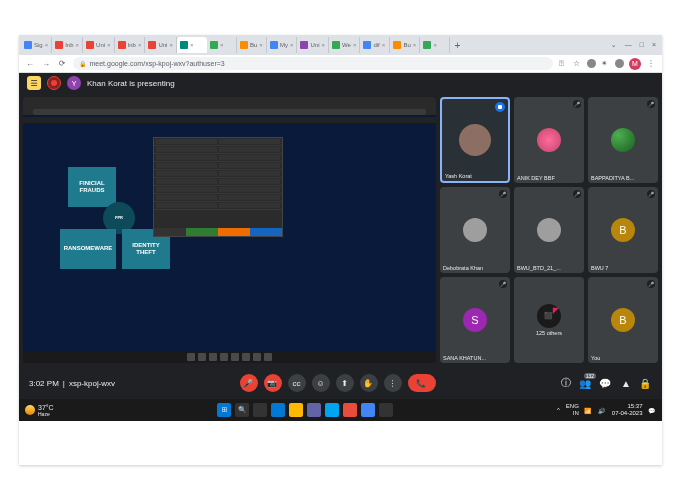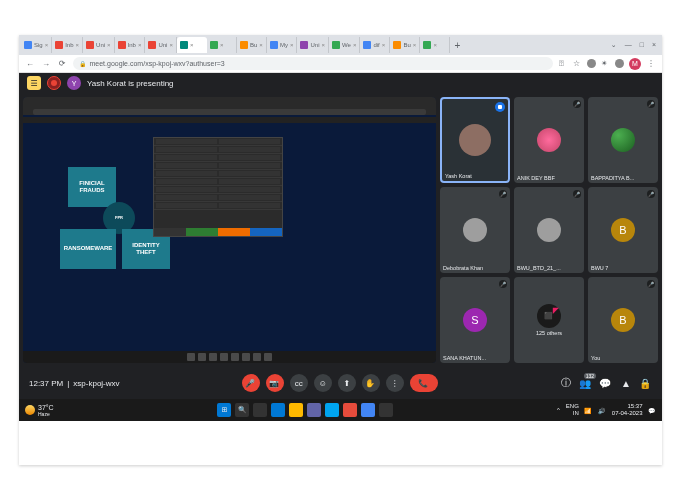--- a/index.html
+++ b/index.html
@@ -186,21 +186,21 @@
     </div>
   </div>
 
   <div class="meet-area">
     <div class="present-banner">
       <div class="banner-btn yellow">☰</div>
       <div class="banner-btn red">
           <div class="banner-btn red-dot"></div>
         </div>
       <div class="presenter-avatar">Y</div>
-      <span>Yash Korat is presenting</span>
+      <span>Khan Korat is presenting</span>
     </div>
 
     <div class="meet-grid">
       <div class="main-share">
         <div class="share-browser"></div>
         <div class="share-tabs"></div>
         <div class="share-url"></div>
         <div class="share-bookmarks"></div>
         <div class="diagram">
           <div class="diag-box" style="width:48px;height:40px;top:0;left:0">FINICIAL<br>FRAUDS</div>
@@ -307,21 +307,21 @@
         <div class="tile">
           <div class="tile-mute">🎤</div>
           <div class="tile-avatar av-b">B</div>
           <div class="tile-name">You</div>
         </div>
       </div>
     </div>
 
     <div class="controls-bar">
       <div class="time-code">
-        <span>12:37 PM</span>
+        <span>3:02 PM</span>
         <span>|</span>
         <span>xsp-kpoj-wxv</span>
       </div>
       <div class="ctrl-center">
         <div class="ctrl-btn danger">🎤</div>
         <div class="ctrl-btn danger">📷</div>
         <div class="ctrl-btn">cc</div>
         <div class="ctrl-btn">☺</div>
         <div class="ctrl-btn">⬆</div>
         <div class="ctrl-btn">✋</div>

